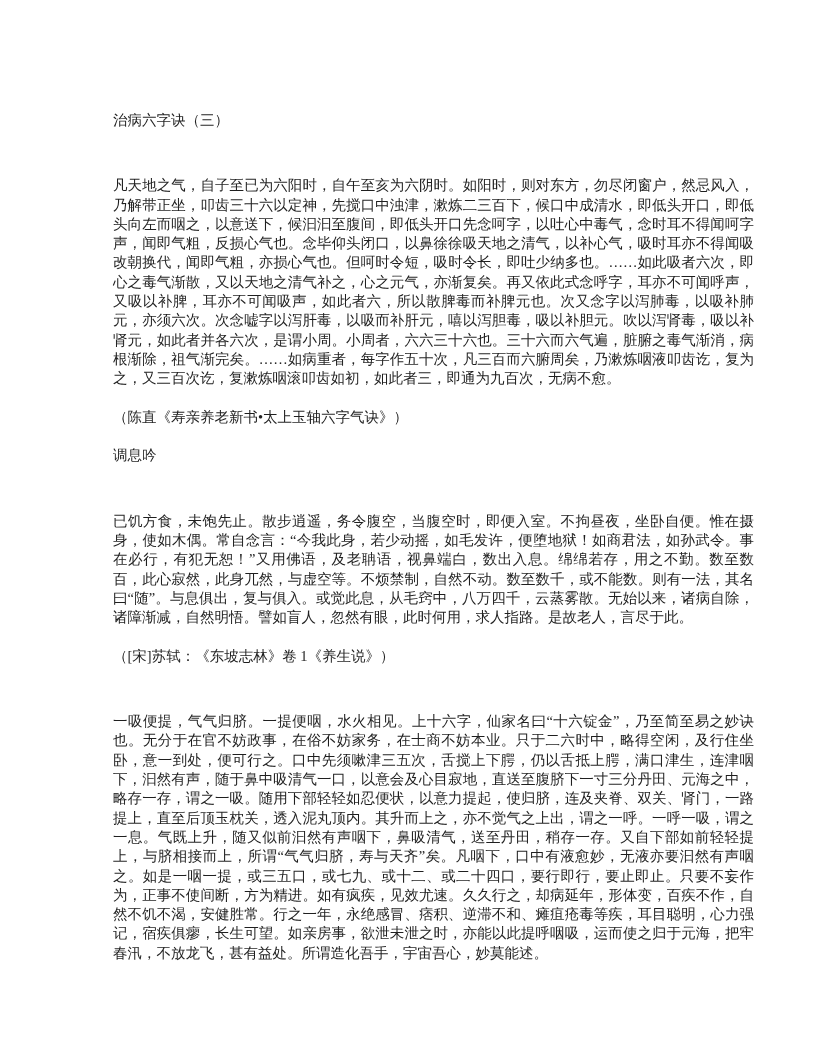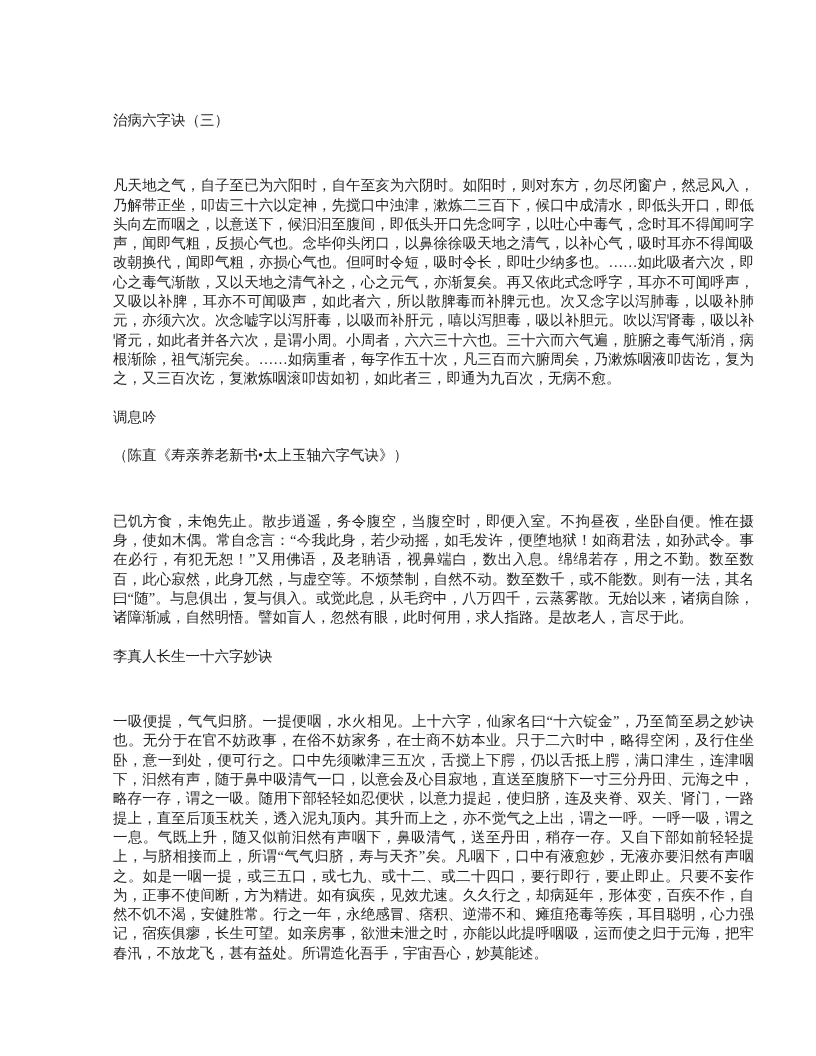--- a/index.html
+++ b/index.html
@@ -37,23 +37,23 @@
   }
 </style>
 </head>
 <body>
 
 <div class="page">
   <p class="block title">治病六字诀（三）</p>
 
   <p class="block para">凡天地之气，自子至已为六阳时，自午至亥为六阴时。如阳时，则对东方，勿尽闭窗户，然忌风入，乃解带正坐，叩齿三十六以定神，先搅口中浊津，漱炼二三百下，候口中成清水，即低头开口，即低头向左而咽之，以意送下，候汩汩至腹间，即低头开口先念呵字，以吐心中毒气，念时耳不得闻呵字声，闻即气粗，反损心气也。念毕仰头闭口，以鼻徐徐吸天地之清气，以补心气，吸时耳亦不得闻吸改朝换代，闻即气粗，亦损心气也。但呵时令短，吸时令长，即吐少纳多也。……如此吸者六次，即心之毒气渐散，又以天地之清气补之，心之元气，亦渐复矣。再又依此式念呼字，耳亦不可闻呼声，又吸以补脾，耳亦不可闻吸声，如此者六，所以散脾毒而补脾元也。次又念字以泻肺毒，以吸补肺元，亦须六次。次念嘘字以泻肝毒，以吸而补肝元，嘻以泻胆毒，吸以补胆元。吹以泻肾毒，吸以补肾元，如此者并各六次，是谓小周。小周者，六六三十六也。三十六而六气遍，脏腑之毒气渐消，病根渐除，祖气渐完矣。……如病重者，每字作五十次，凡三百而六腑周矣，乃漱炼咽液叩齿讫，复为之，又三百次讫，复漱炼咽滚叩齿如初，如此者三，即通为九百次，无病不愈。</p>
 
+  <p class="block citation">（陈直《寿亲养老新书•太上玉轴六字气诀》）</p>
+
   <p class="block heading">调息吟</p>
-
-  <p class="block citation">（陈直《寿亲养老新书•太上玉轴六字气诀》）</p>
 
   <p class="block para">已饥方食，未饱先止。散步逍遥，务令腹空，当腹空时，即便入室。不拘昼夜，坐卧自便。惟在摄身，使如木偶。常自念言：“今我此身，若少动摇，如毛发许，便堕地狱！如商君法，如孙武令。事在必行，有犯无恕！”又用佛语，及老聃语，视鼻端白，数出入息。绵绵若存，用之不勤。数至数百，此心寂然，此身兀然，与虚空等。不烦禁制，自然不动。数至数千，或不能数。则有一法，其名曰“随”。与息俱出，复与俱入。或觉此息，从毛窍中，八万四千，云蒸雾散。无始以来，诸病自除，诸障渐减，自然明悟。譬如盲人，忽然有眼，此时何用，求人指路。是故老人，言尽于此。</p>
 
+  <p class="block citation">（[宋]苏轼：《东坡志林》卷 1《养生说》）</p>
 
-  <p class="block heading">李真人长生一十六字妙诀</p>
 
   <p class="block para">一吸便提，气气归脐。一提便咽，水火相见。上十六字，仙家名曰“十六锭金”，乃至简至易之妙诀也。无分于在官不妨政事，在俗不妨家务，在士商不妨本业。只于二六时中，略得空闲，及行住坐卧，意一到处，便可行之。口中先须嗽津三五次，舌搅上下腭，仍以舌抵上腭，满口津生，连津咽下，汩然有声，随于鼻中吸清气一口，以意会及心目寂地，直送至腹脐下一寸三分丹田、元海之中，略存一存，谓之一吸。随用下部轻轻如忍便状，以意力提起，使归脐，连及夹脊、双关、肾门，一路提上，直至后顶玉枕关，透入泥丸顶内。其升而上之，亦不觉气之上出，谓之一呼。一呼一吸，谓之一息。气既上升，随又似前汩然有声咽下，鼻吸清气，送至丹田，稍存一存。又自下部如前轻轻提上，与脐相接而上，所谓“气气归脐，寿与天齐”矣。凡咽下，口中有液愈妙，无液亦要汩然有声咽之。如是一咽一提，或三五口，或七九、或十二、或二十四口，要行即行，要止即止。只要不妄作为，正事不使间断，方为精进。如有疯疾，见效尤速。久久行之，却病延年，形体变，百疾不作，自然不饥不渴，安健胜常。行之一年，永绝感冒、痞积、逆滞不和、瘫疽疮毒等疾，耳目聪明，心力强记，宿疾俱瘳，长生可望。如亲房事，欲泄未泄之时，亦能以此提呼咽吸，运而使之归于元海，把牢春汛，不放龙飞，甚有益处。所谓造化吾手，宇宙吾心，妙莫能述。</p>
 </div>
 
 </body></html>

